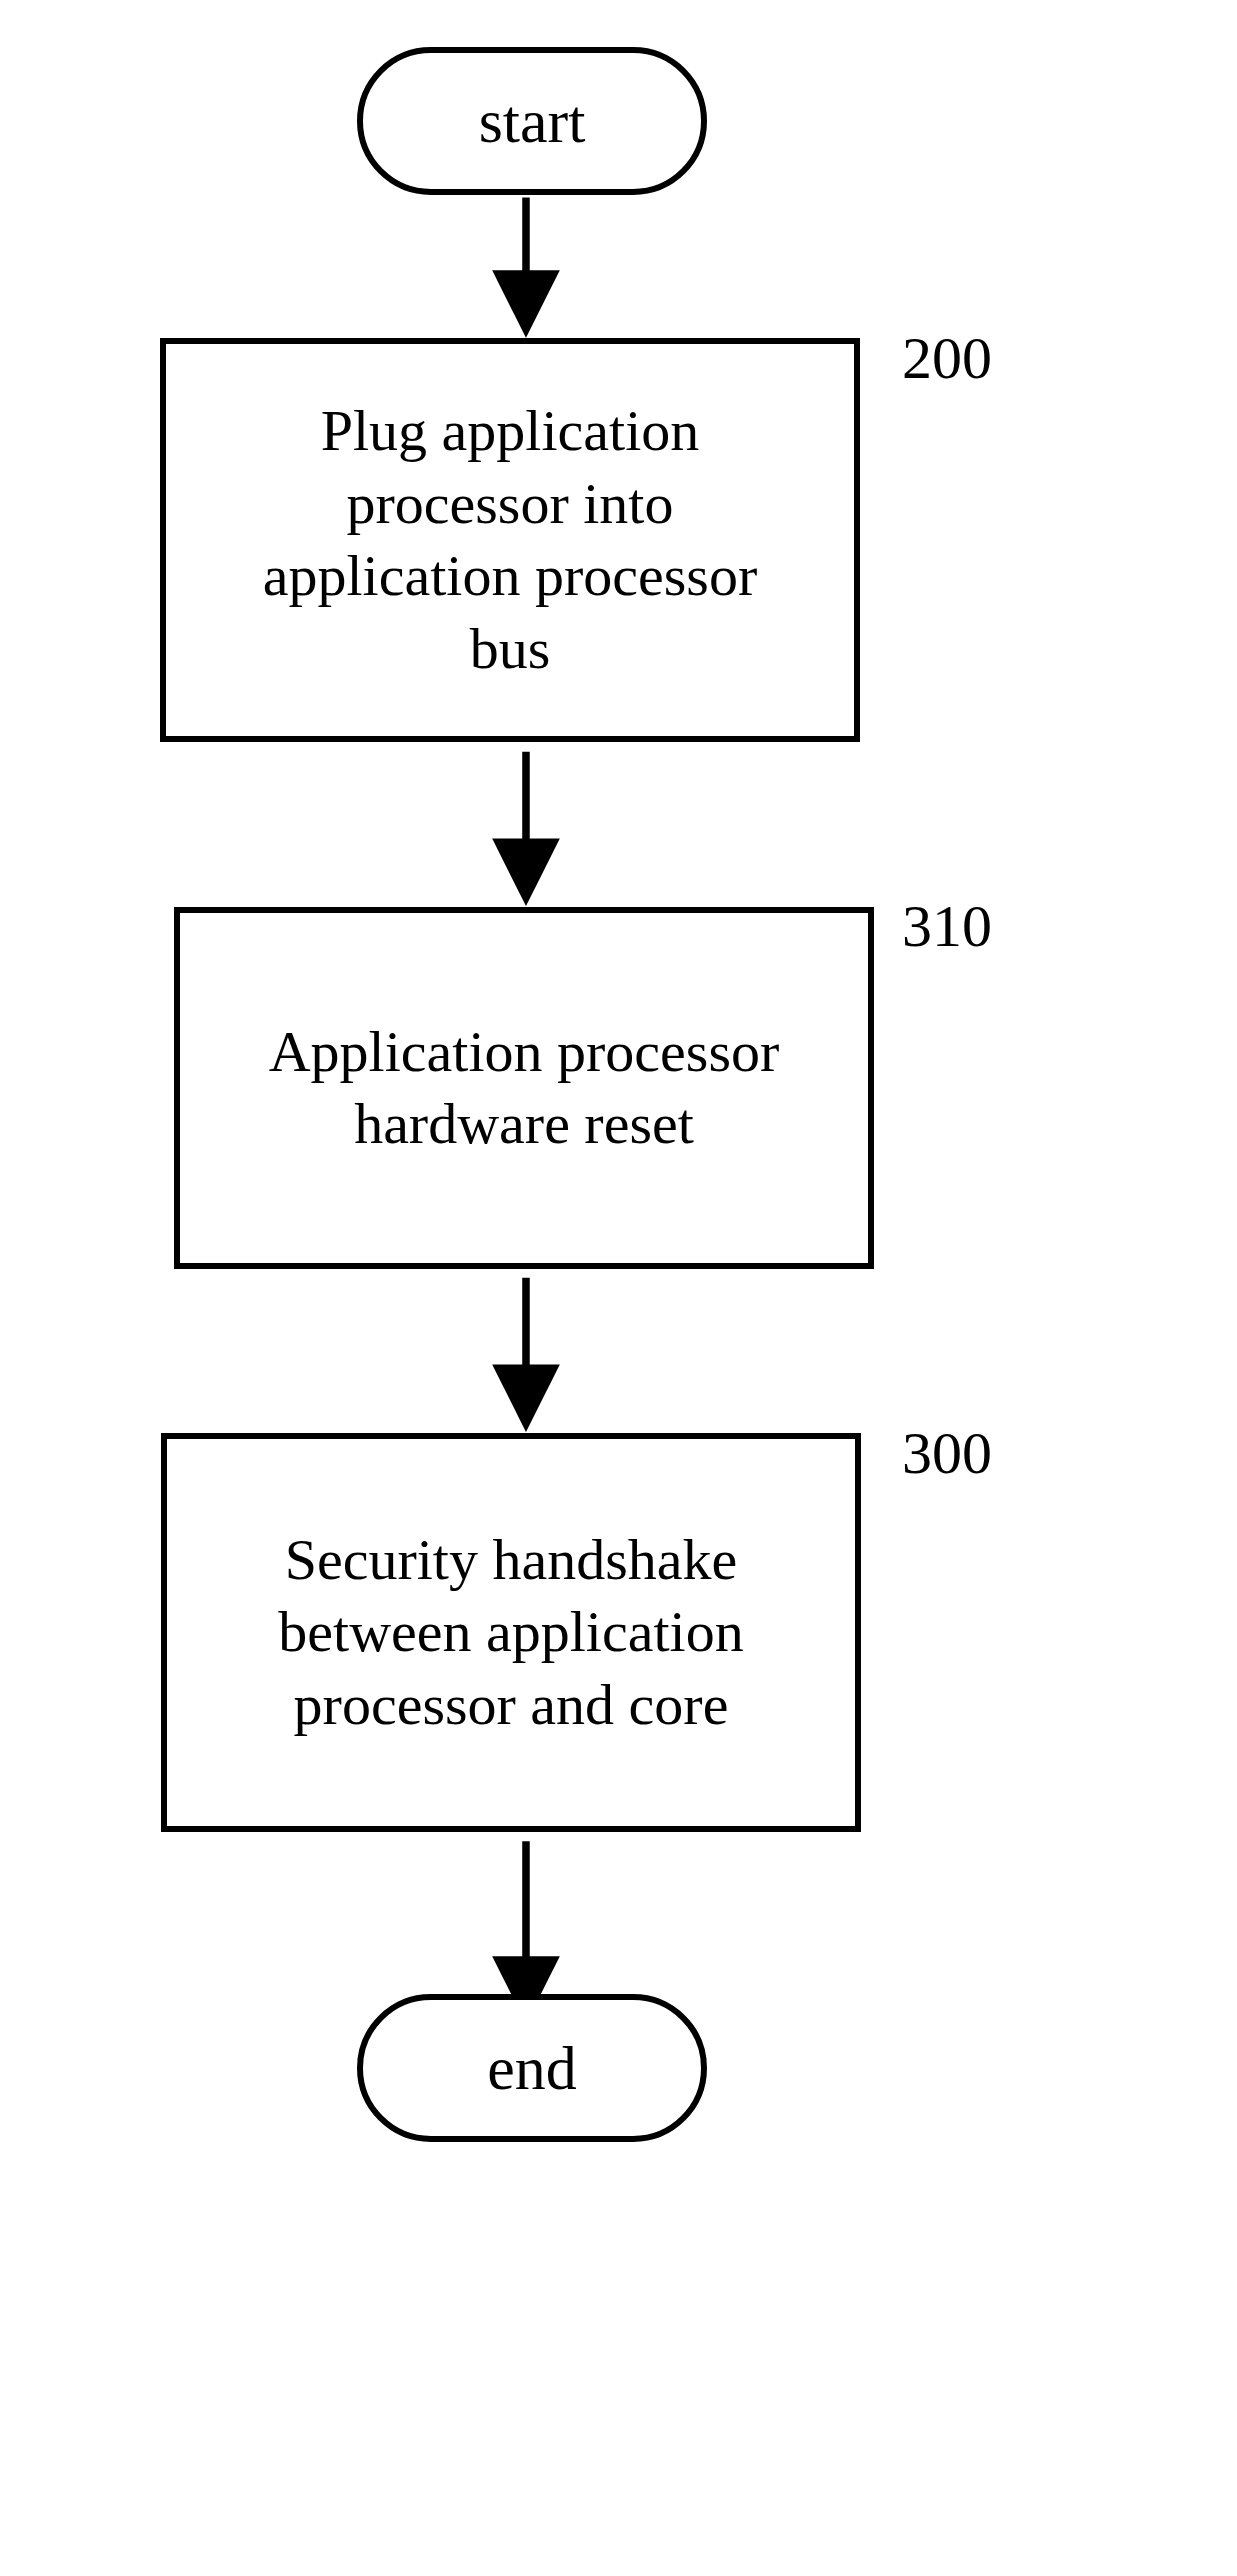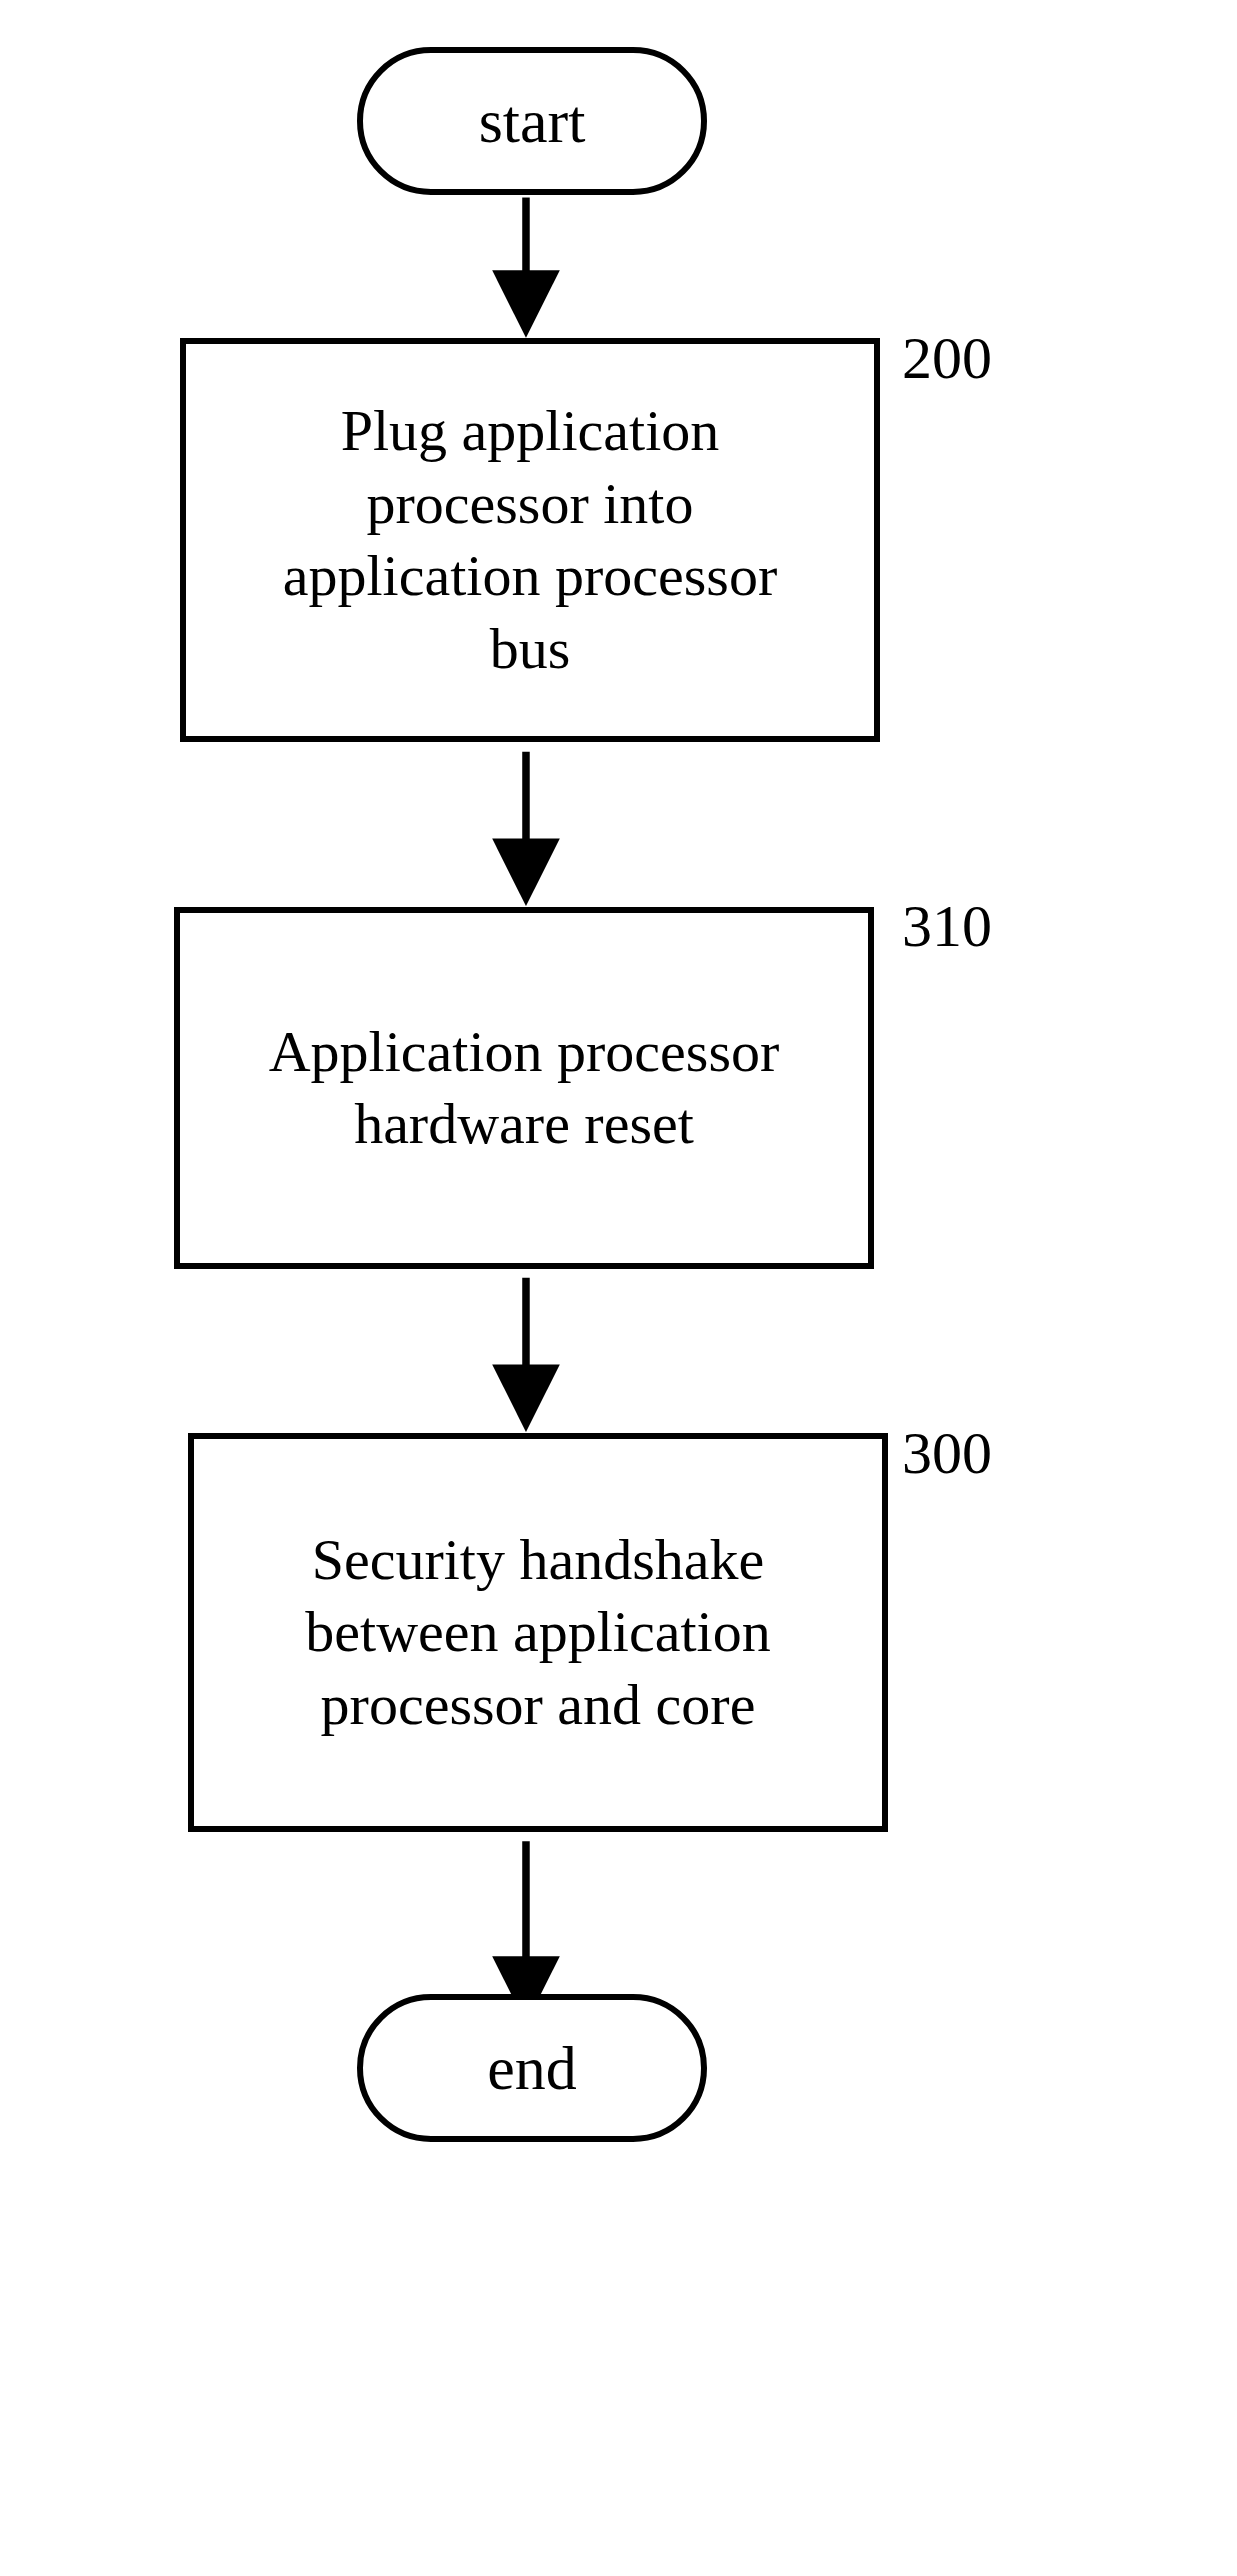--- a/index.html
+++ b/index.html
@@ -71,31 +71,31 @@
     <line x1="560" y1="210" x2="560" y2="345" stroke="#000" stroke-width="8" marker-end="url(#ah)"></line>
     <line x1="560" y1="800" x2="560" y2="950" stroke="#000" stroke-width="8" marker-end="url(#ah)"></line>
     <line x1="560" y1="1360" x2="560" y2="1510" stroke="#000" stroke-width="8" marker-end="url(#ah)"></line>
     <line x1="560" y1="1960" x2="560" y2="2140" stroke="#000" stroke-width="8" marker-end="url(#ah)"></line>
   </svg>
 
   <div class="terminator" style="left:357px;top:47px;width:338px;height:136px">
     <span>start</span>
   </div>
 
-  <div class="process" style="left:180px;top:338px;width:700px;height:404px">
+  <div class="process" style="left:160px;top:338px;width:700px;height:404px">
     <span>Plug application<br>processor into<br>application processor<br>bus</span>
   </div>
   <span class="label" style="left:902px;top:324px">200</span>
 
   <div class="process" style="left:174px;top:907px;width:700px;height:362px">
     <span>Application processor<br>hardware reset</span>
   </div>
   <span class="label" style="left:902px;top:892px">310</span>
 
-  <div class="process" style="left:188px;top:1433px;width:700px;height:399px">
+  <div class="process" style="left:161px;top:1433px;width:700px;height:399px">
     <span>Security handshake<br>between application<br>processor and core</span>
   </div>
   <span class="label" style="left:902px;top:1419px">300</span>
 
   <div class="terminator" style="left:357px;top:1994px;width:338px;height:136px">
     <span>end</span>
   </div>
 
 
 </div>

